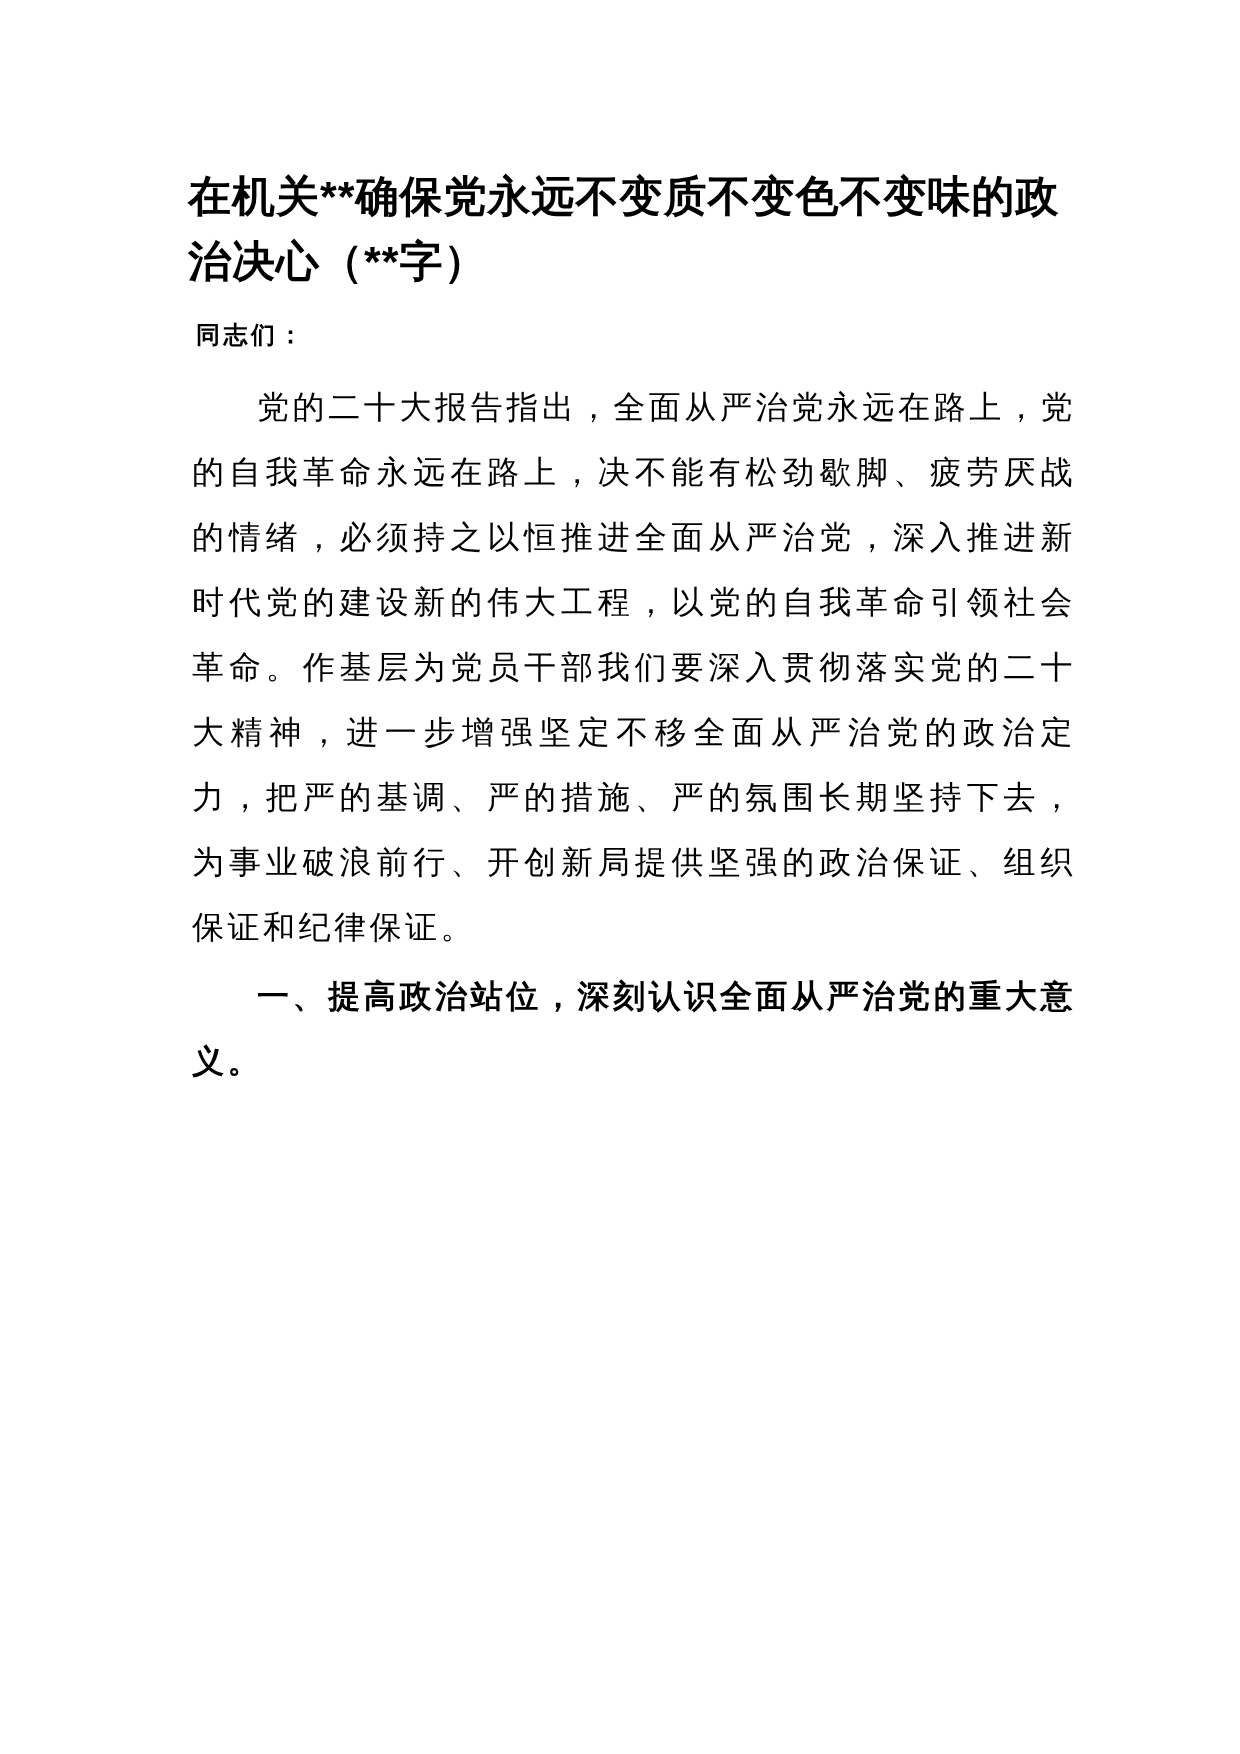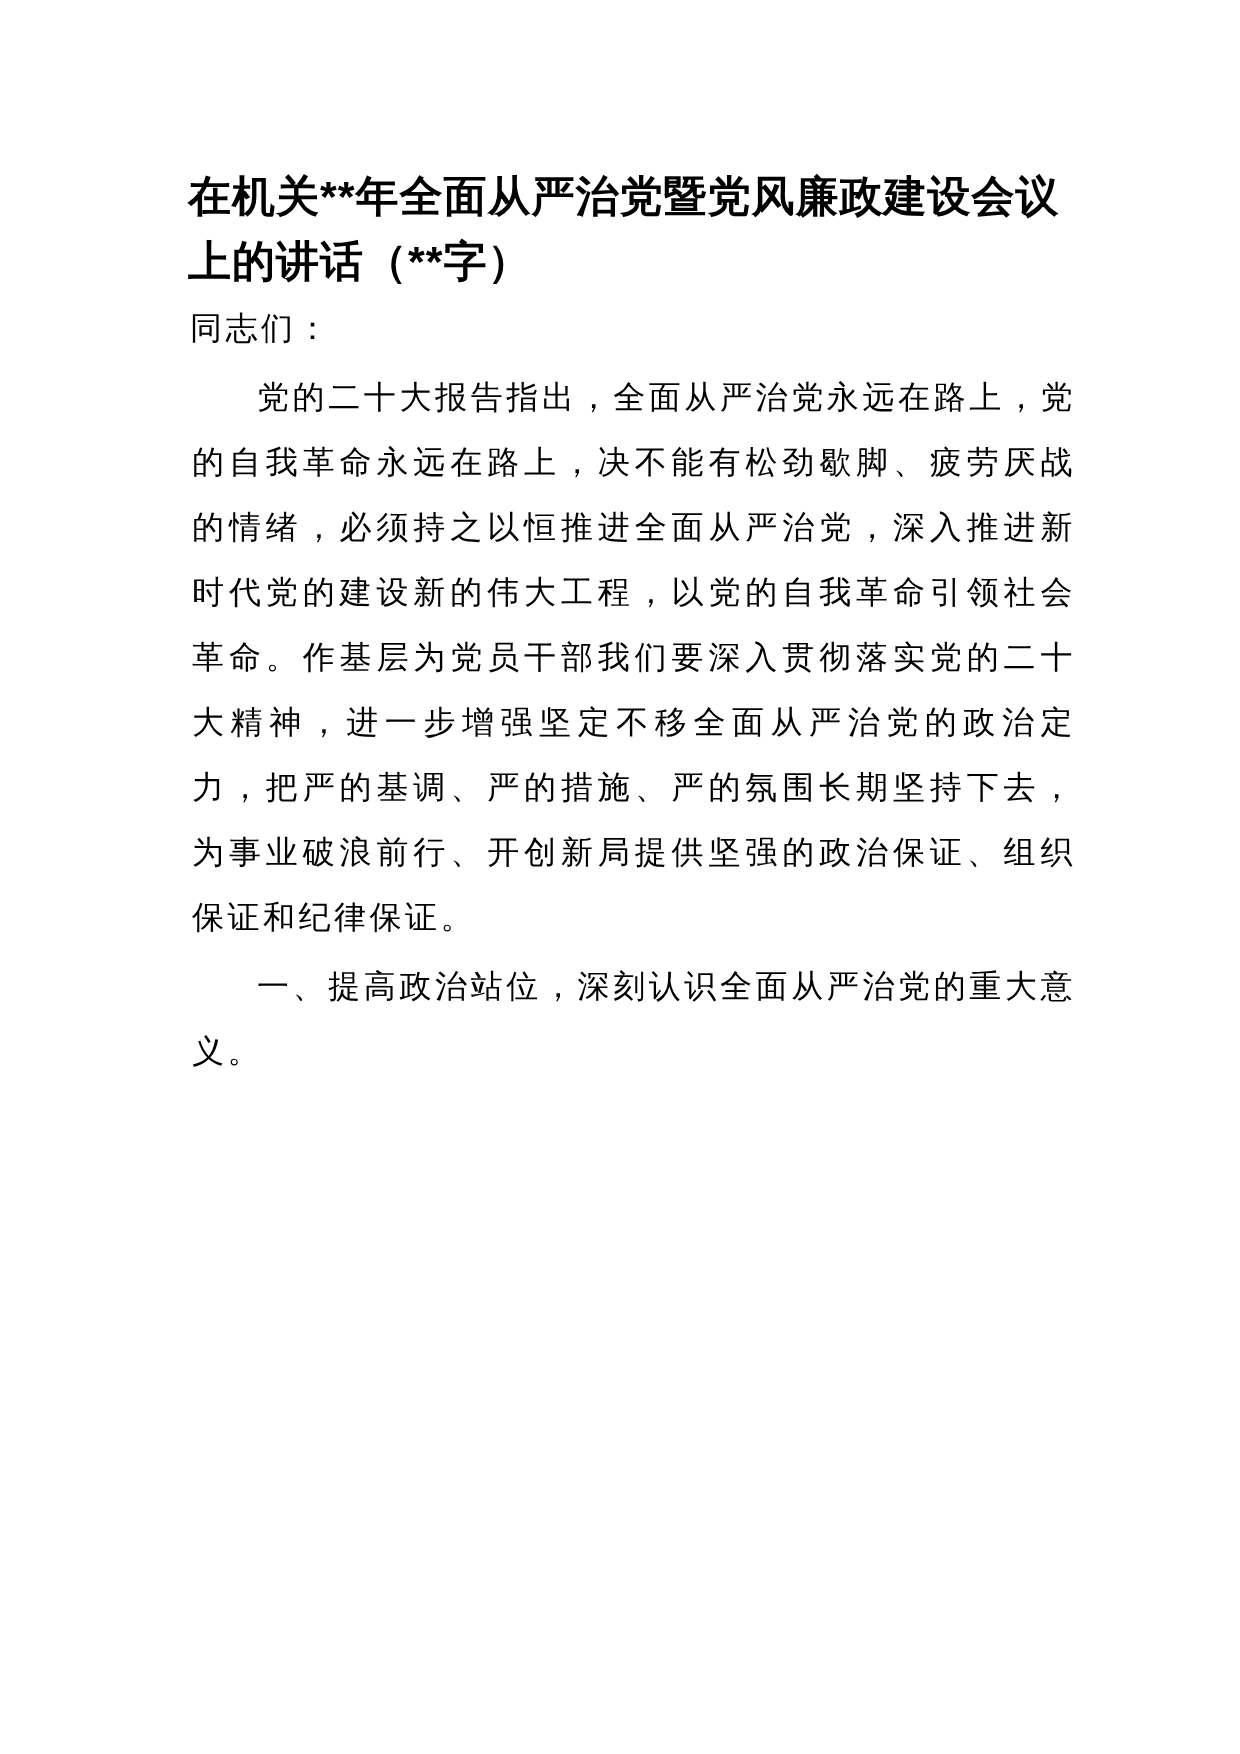--- a/index.html
+++ b/index.html
@@ -20,45 +20,45 @@
   }
   .doc-title {
     margin: 0;
     font-size: 43px;
     font-weight: bold;
     line-height: 65px;
     letter-spacing: 1px;
     text-align: left;
   }
   .salutation {
-    margin: 2px;
-    font-size: 32px;
-    font-weight: normal;
+    margin: 8px;
+    font-size: 24px;
+    font-weight: bold;
     line-height: 65px;
     letter-spacing: 3.5px;
   }
   .para {
     margin: 4px;
     font-size: 32px;
     font-weight: normal;
     line-height: 65px;
     letter-spacing: 3.5px;
     text-indent: 65px;
     text-align: justify;
     line-break: normal;
   }
   .para.heading {
-    font-weight: normal;
+    font-weight: bold;
   }
 </style>
 </head>
 <body>
 
 <div class="page">
-  <h1 class="doc-title">在机关**年全面从严治党暨党风廉政建设会议上的讲话（**字）</h1>
+  <h1 class="doc-title">在机关**确保党永远不变质不变色不变味的政治决心（**字）</h1>
 
   <p class="salutation">同志们：</p>
 
   <p class="para">党的二十大报告指出，全面从严治党永远在路上，党的自我革命永远在路上，决不能有松劲歇脚、疲劳厌战的情绪，必须持之以恒推进全面从严治党，深入推进新时代党的建设新的伟大工程，以党的自我革命引领社会革命。作基层为党员干部我们要深入贯彻落实党的二十大精神，进一步增强坚定不移全面从严治党的政治定力，把严的基调、严的措施、严的氛围长期坚持下去，为事业破浪前行、开创新局提供坚强的政治保证、组织保证和纪律保证。</p>
 
   <p class="para heading">一、提高政治站位，深刻认识全面从严治党的重大意义。</p>
 
 </div>
 
 </body></html>

